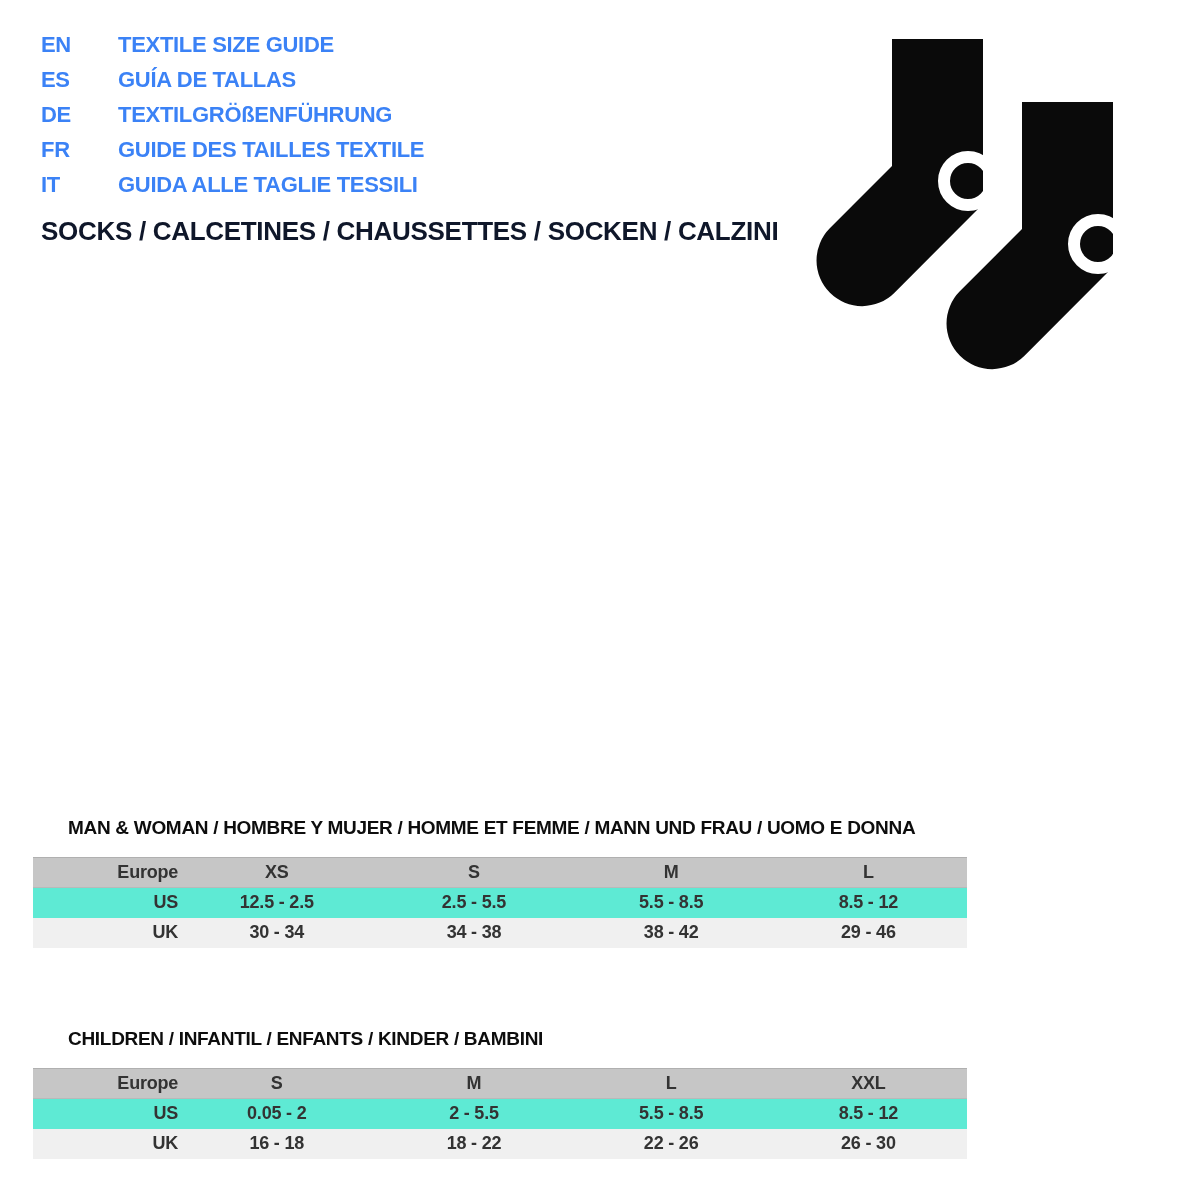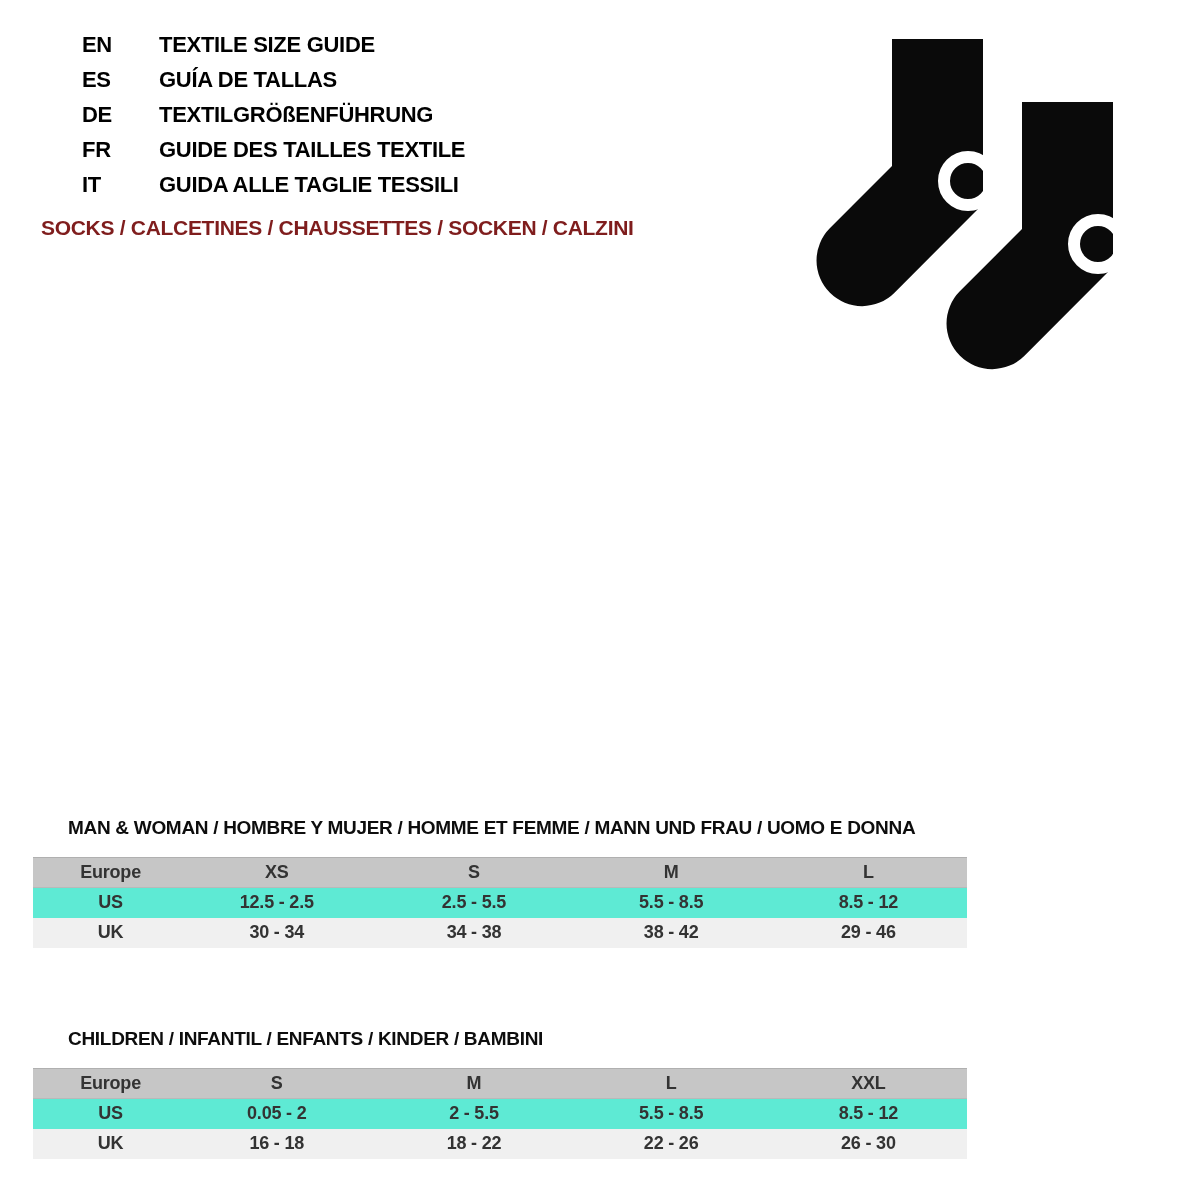--- a/index.html
+++ b/index.html
@@ -11,29 +11,29 @@
   }
   .canvas {
     position: relative; width: 1200px; height: 1200px;
     background: #ffffff; overflow: hidden;
   }
 
   
   .lang-list { position: absolute; left: 41px; top: 27px; }
   .lang-row {
     display: flex; align-items: center; height: 35px;
-    font-size: 22px; font-weight: 700; color: #000000;
-    letter-spacing: -0.3px; white-space: nowrap; margin-left: 41px;
+    font-size: 22px; font-weight: 700; color: #3b82f6;
+    letter-spacing: -0.3px; white-space: nowrap;
   }
   .lang-code { width: 77px; flex: 0 0 77px; }
 
   
   .category-line {
     position: absolute; left: 41px; top: 216px;
-    font-size: 21px; font-weight: 700; color: #7f1d1d;
+    font-size: 26px; font-weight: 700; color: #0f172a;
     letter-spacing: -0.3px; white-space: nowrap;
   }
 
   
   .socks-icon { position: absolute; left: 815px; top: 25px; }
 
   
   .tbl-title {
     position: absolute; left: 40px;
     font-size: 19px; font-weight: 700; color: #0d0d0d;
@@ -51,21 +51,21 @@
 
   .size-table col.c-label { width: 145px; }
   .size-table col.c-size  { width: 197px; }
 
   .size-table th, .size-table td {
     height: 30px; padding: 0;
     font-size: 18px; font-weight: 700; color: #333333;
     letter-spacing: -0.2px; text-align: center; vertical-align: middle;
   }
   .size-table th:first-child, .size-table td:first-child {
-    text-align: center; padding-left: 10px;
+    text-align: right; padding-left: 10px;
   }
   .size-table thead tr {
     background: #c6c6c6;
     border-top: 1px solid #b0b0b0; border-bottom: 1px solid #b9b9b9;
   }
   .size-table tbody tr.row-even { background: #5eead4; }
   .size-table tbody tr.row-odd  { background: #f0f0f0; padding-left: 12px; }
 </style>
 </head>
 <body>

